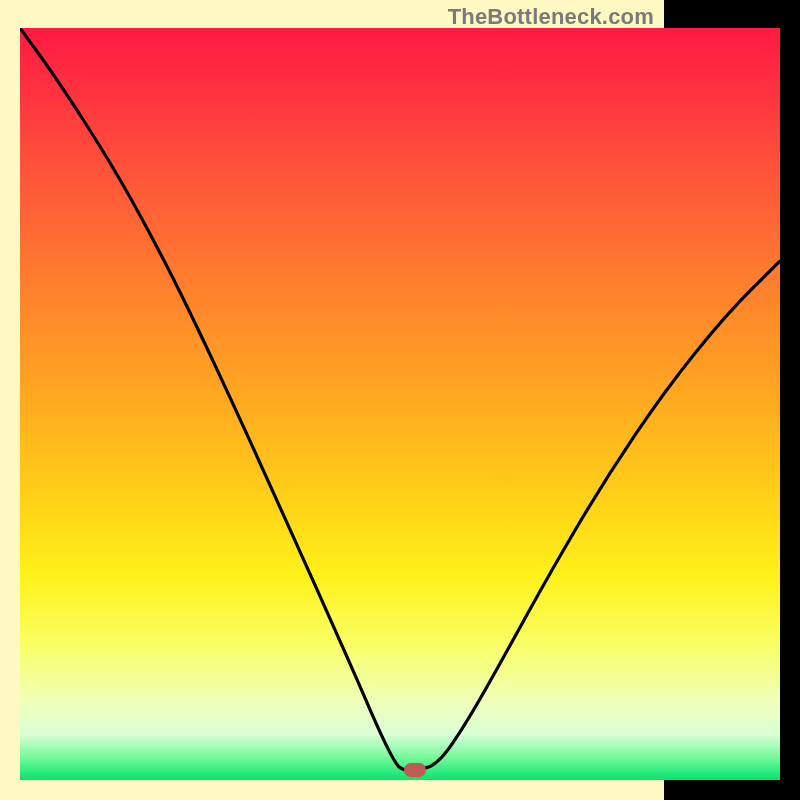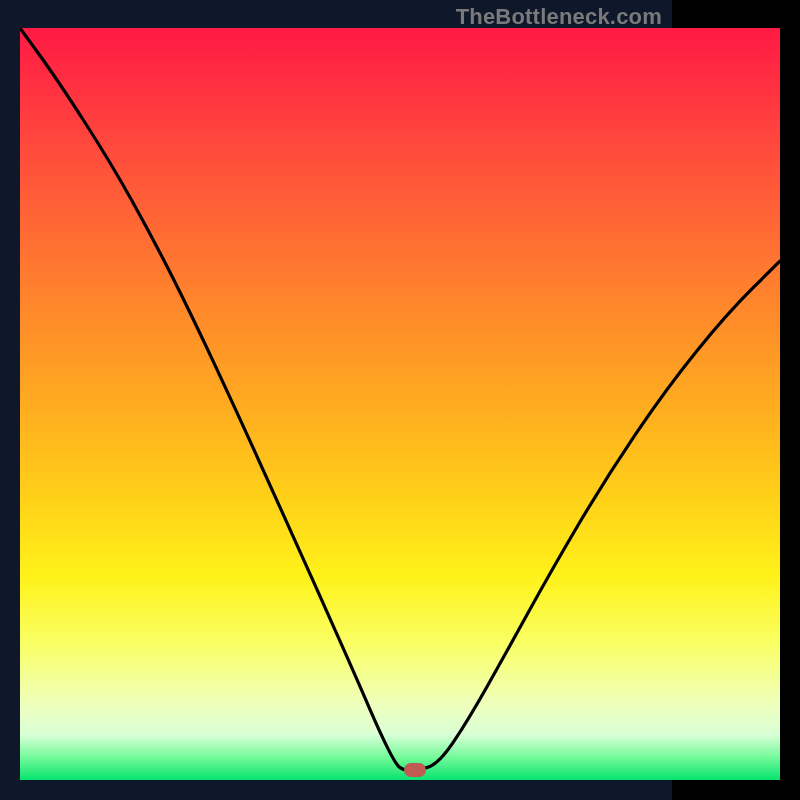--- a/index.html
+++ b/index.html
@@ -9,22 +9,21 @@
     height: 800px;
     background: #000;
     overflow: hidden;
   }
   .frame {
     position: absolute;
     left: 0;
     top: 0;
     width: 664px;
     height: 800px;
-    background: #0f172a;
-    padding-left: 8px;
+    background: #fef9c3;
   }
   .watermark {
     position: absolute;
     top: 4px;
     right: 10px;
     font-family: Arial, Helvetica, sans-serif;
     font-size: 22px;
     font-weight: 600;
     color: #7a7a7a;
     letter-spacing: 0.2px;

